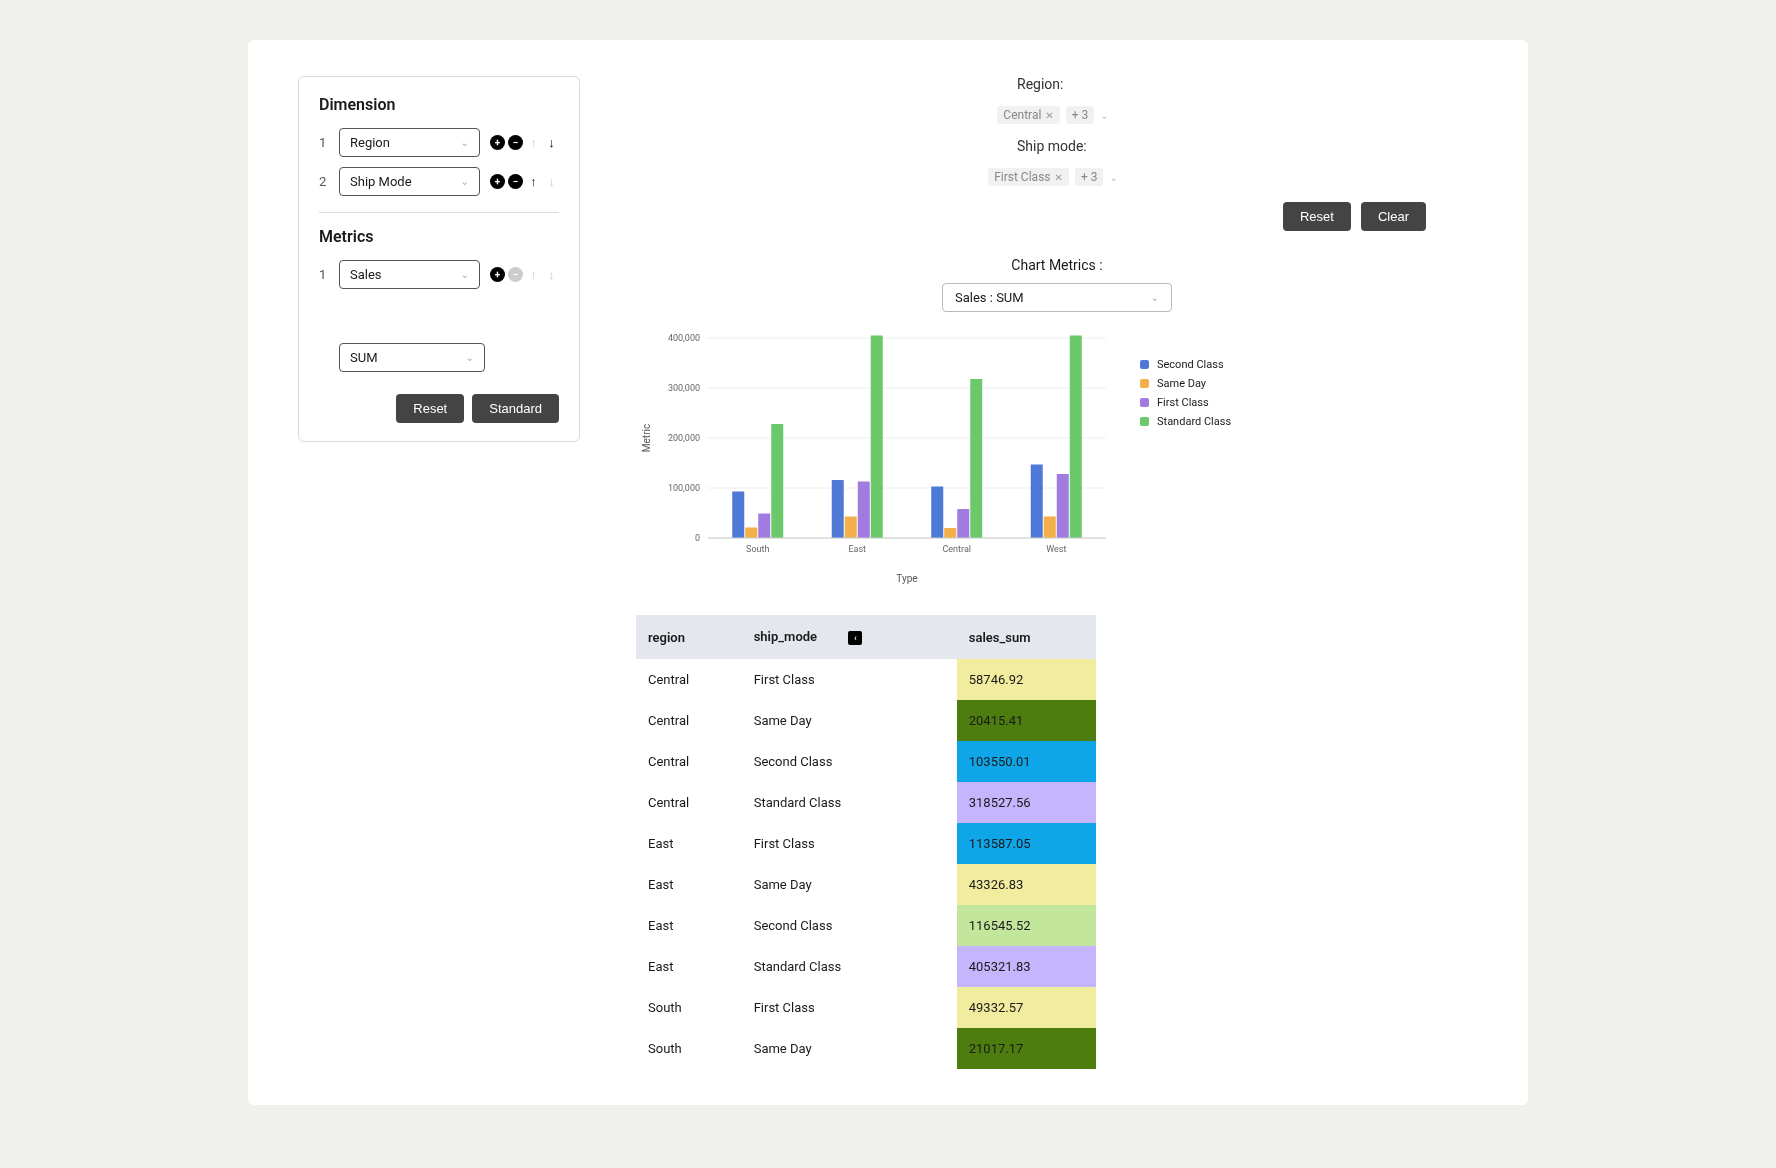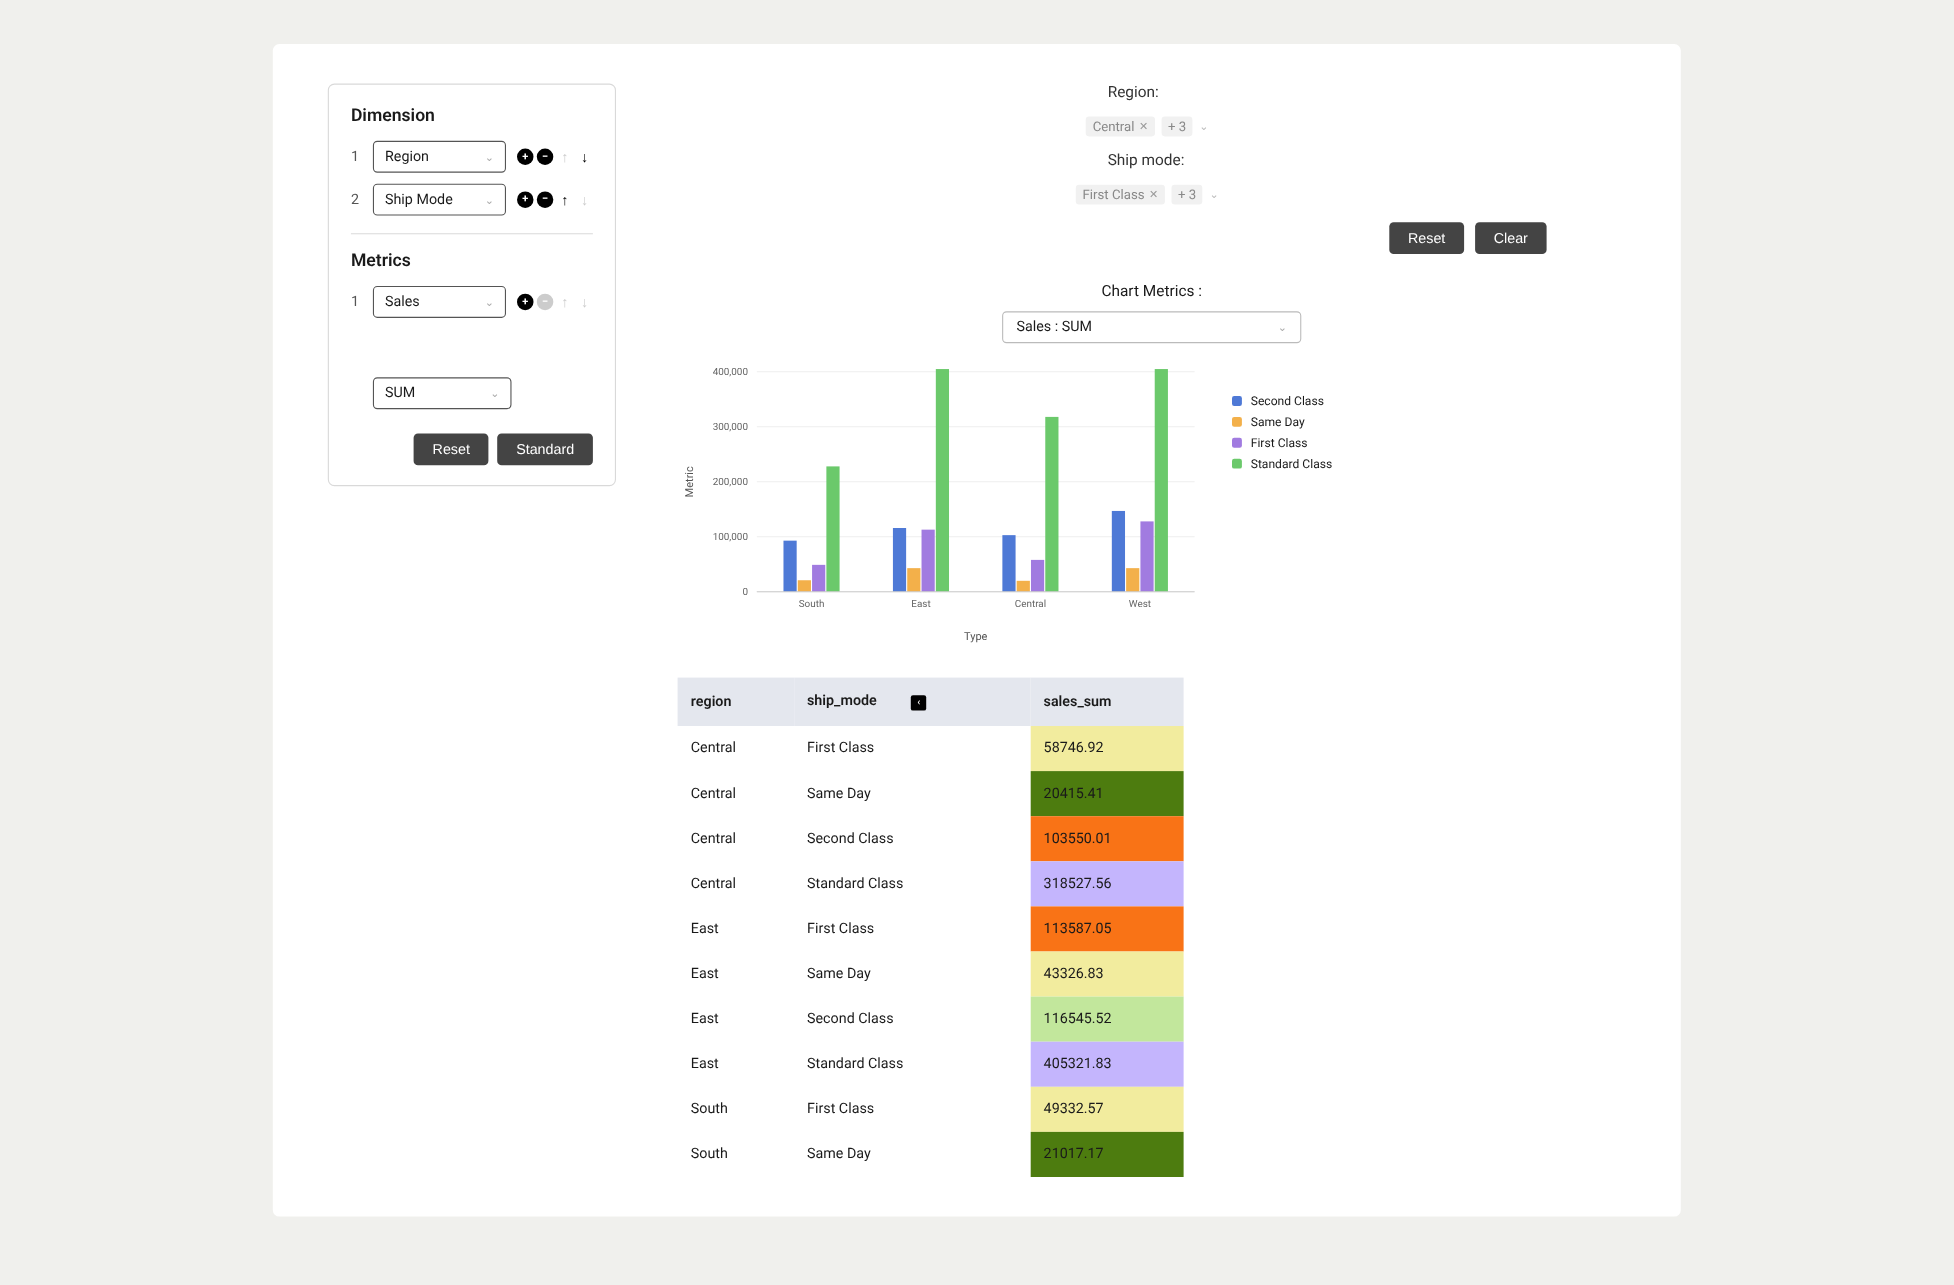--- a/index.html
+++ b/index.html
@@ -1,20 +1,20 @@
 <!DOCTYPE html>
 <html><head>
 <meta charset="utf-8">
 <style>
 * { box-sizing: border-box; margin: 0; padding: 0; }
 body { font-family: -apple-system, BlinkMacSystemFont, "Segoe UI", Roboto, sans-serif; background: #f0f0ed; color: #1a1a1a; font-size: 14px; }
 .app-container { background: #fff; max-width: 1280px; margin: 40px auto; padding: 36px 50px; border-radius: 6px; }
 .app-title { font-size: 24px; font-weight: 600; margin-bottom: 24px; color: #333; }
 .layout { display: flex; gap: 56px; align-items: flex-start; }
-.sidebar { width: 262px; border: 1px solid #d9d9d9; border-radius: 6px; padding: 18px 20px; }
+.sidebar { width: 282px; border: 1px solid #d9d9d9; border-radius: 6px; padding: 18px 20px; }
 .section-title { font-size: 16px; font-weight: 600; margin-bottom: 14px; }
 .dim-row { display: flex; align-items: center; gap: 10px; margin-bottom: 10px; }
 .row-num { width: 10px; font-size: 13px; color: #555; }
 .select { flex: 1; border: 1px solid #555; border-radius: 4px; padding: 6px 10px; font-size: 13px; background: #fff; display: flex; justify-content: space-between; align-items: center; cursor: pointer; }
 .chevron { color: #aaa; font-size: 10px; }
 .row-controls { display: flex; gap: 3px; align-items: center; }
 .ctrl-icon { width: 15px; height: 15px; display: inline-flex; align-items: center; justify-content: center; font-size: 11px; cursor: pointer; }
 .ctrl-circle { background: #000; color: #fff; border-radius: 50%; font-weight: bold; font-size: 10px; line-height: 1; }
 .ctrl-circle.disabled { background: #ccc; }
 .ctrl-arrow { color: #000; font-size: 13px; }
@@ -25,34 +25,34 @@
 .main { flex: 1; }
 .filter-row { display: flex; align-items: center; gap: 12px; margin-bottom: 12px; flex-direction: column; }
 .filter-label { width: 80px; font-size: 14px; color: #333; text-align: left; }
 .filter-select { flex: 1; max-width: 270px; border: none; padding: 2px 8px 2px 0; display: flex; align-items: center; gap: 6px; cursor: pointer; position: relative; }
 .tag { background: #f1f1f1; border-radius: 3px; padding: 2px 6px; font-size: 12px; color: #888; display: inline-flex; align-items: center; gap: 4px; }
 .tag-close { font-size: 10px; color: #999; cursor: pointer; }
 .filter-chevron { margin-left: auto; color: #bbb; font-size: 10px; }
 .action-row { display: flex; justify-content: flex-end; gap: 10px; margin: 14px 0 26px; padding-right: 0; }
 .chart-metrics-row { display: flex; align-items: center; gap: 10px; margin-bottom: 16px; flex-direction: column; }
 .chart-metrics-label { font-size: 14px; }
-.chart-metric-select { border: 1px solid #bbb; border-radius: 4px; padding: 6px 12px; font-size: 13px; width: 272px; display: flex; justify-content: space-between; align-items: center; cursor: pointer; }
+.chart-metric-select { border: 1px solid #bbb; border-radius: 4px; padding: 6px 12px; font-size: 13px; width: 230px; display: flex; justify-content: space-between; align-items: center; cursor: pointer; }
 
 .chart-wrap { position: relative; display: flex; gap: 24px; margin-bottom: 24px; }
 .chart-svg-wrap { position: relative; width: 480px; }
 .chart-legend { font-size: 11px; padding-top: 30px; }
 .legend-item { display: flex; align-items: center; gap: 8px; margin-bottom: 6px; }
 .legend-swatch { width: 9px; height: 9px; border-radius: 2px; }
 
 .data-table { width: 460px; border-collapse: collapse; font-size: 13px; }
 .data-table thead th { background: #e4e7ee; text-align: left; padding: 14px 12px; font-weight: 600; font-size: 13px; }
 .data-table tbody td { padding: 13px 12px; }
 .heat-1 { background: #4d7c0f; }
 .heat-2 { background: #f2ec9e; }
-.heat-3 { background: #f97316; }
+.heat-3 { background: #0ea5e9; }
 .heat-4 { background: #c2e79c; }
 .heat-5 { background: #c4b5fd; }
 .th-collapse { display: inline-flex; width: 14px; height: 14px; background: #000; color: #fff; align-items: center; justify-content: center; font-size: 9px; border-radius: 2px; margin-left: 28px; cursor: pointer; }
 </style>
 </head>
 <body>
 
 <div class="app-container">
 
   <div class="layout">

